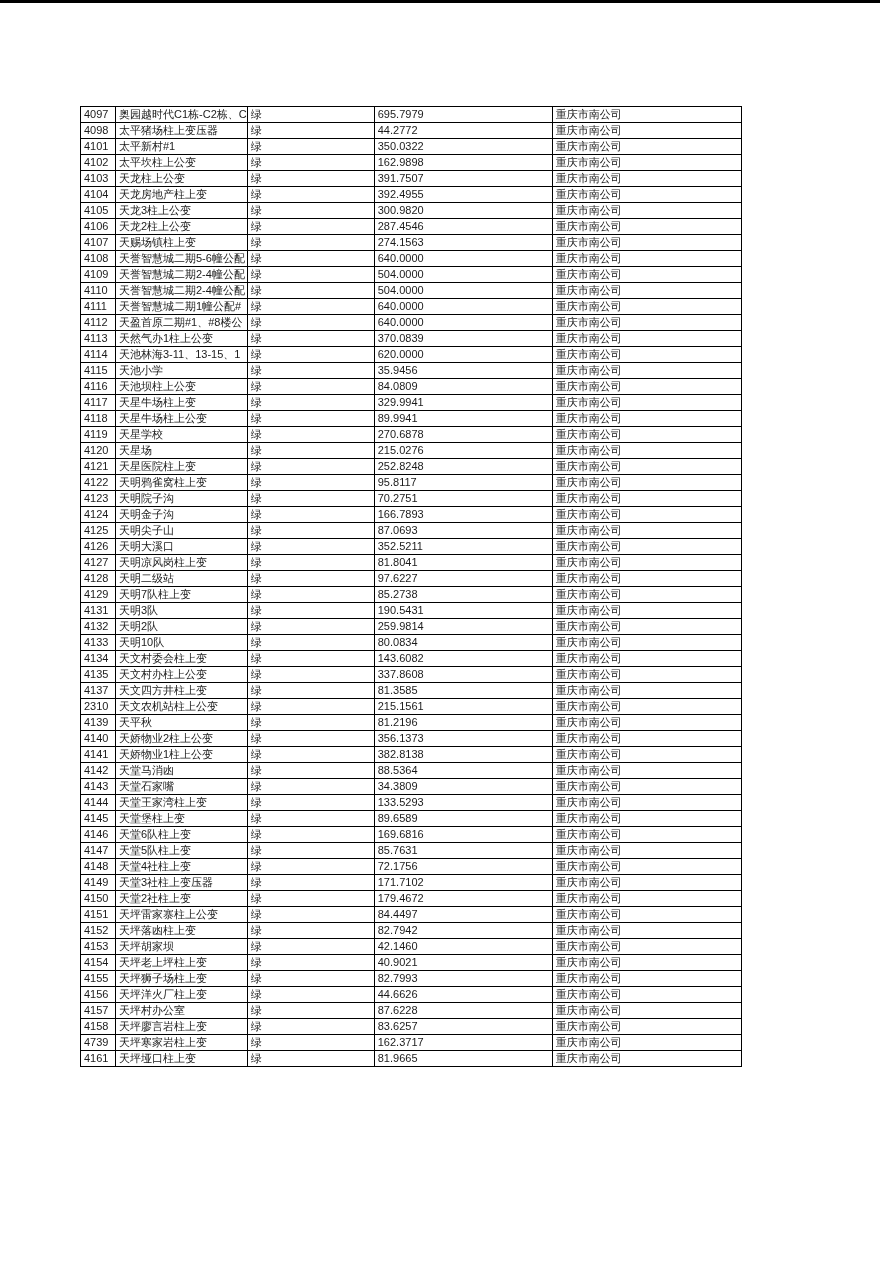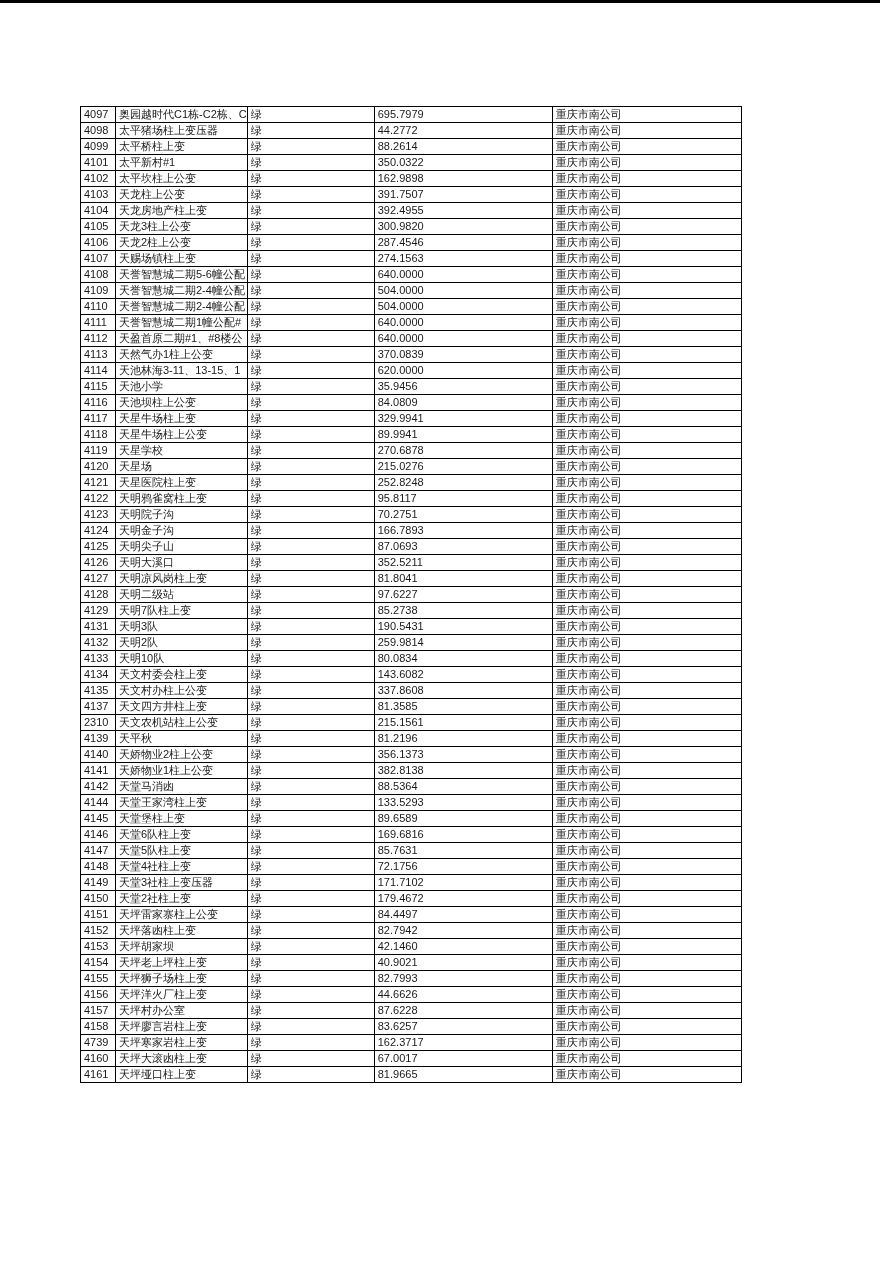--- a/index.html
+++ b/index.html
@@ -72,27 +72,20 @@
           <td class="c-company">重庆市南公司</td>
         </tr>
         <tr>
           <td class="c-id">4098</td>
           <td class="c-name">太平猪场柱上变压器</td>
           <td class="c-status">绿</td>
           <td class="c-value">44.2772</td>
           <td class="c-company">重庆市南公司</td>
         </tr>
         <tr>
-          <td class="c-id">4099</td>
-          <td class="c-name">太平桥柱上变</td>
-          <td class="c-status">绿</td>
-          <td class="c-value">88.2614</td>
-          <td class="c-company">重庆市南公司</td>
-        </tr>
-        <tr>
           <td class="c-id">4101</td>
           <td class="c-name">太平新村#1</td>
           <td class="c-status">绿</td>
           <td class="c-value">350.0322</td>
           <td class="c-company">重庆市南公司</td>
         </tr>
         <tr>
           <td class="c-id">4102</td>
           <td class="c-name">太平坎柱上公变</td>
           <td class="c-status">绿</td>
@@ -359,20 +352,27 @@
           <td class="c-company">重庆市南公司</td>
         </tr>
         <tr>
           <td class="c-id">4142</td>
           <td class="c-name">天堂马消凼</td>
           <td class="c-status">绿</td>
           <td class="c-value">88.5364</td>
           <td class="c-company">重庆市南公司</td>
         </tr>
         <tr>
+          <td class="c-id">4143</td>
+          <td class="c-name">天堂石家嘴</td>
+          <td class="c-status">绿</td>
+          <td class="c-value">34.3809</td>
+          <td class="c-company">重庆市南公司</td>
+        </tr>
+        <tr>
           <td class="c-id">4144</td>
           <td class="c-name">天堂王家湾柱上变</td>
           <td class="c-status">绿</td>
           <td class="c-value">133.5293</td>
           <td class="c-company">重庆市南公司</td>
         </tr>
         <tr>
           <td class="c-id">4145</td>
           <td class="c-name">天堂堡柱上变</td>
           <td class="c-status">绿</td>
@@ -468,27 +468,20 @@
           <td class="c-name">天坪廖言岩柱上变</td>
           <td class="c-status">绿</td>
           <td class="c-value">83.6257</td>
           <td class="c-company">重庆市南公司</td>
         </tr>
         <tr>
           <td class="c-id">4739</td>
           <td class="c-name">天坪寒家岩柱上变</td>
           <td class="c-status">绿</td>
           <td class="c-value">162.3717</td>
-          <td class="c-company">重庆市南公司</td>
-        </tr>
-        <tr>
-          <td class="c-id">4160</td>
-          <td class="c-name">天坪大滚凼柱上变</td>
-          <td class="c-status">绿</td>
-          <td class="c-value">67.0017</td>
           <td class="c-company">重庆市南公司</td>
         </tr>
         <tr>
           <td class="c-id">4161</td>
           <td class="c-name">天坪垭口柱上变</td>
           <td class="c-status">绿</td>
           <td class="c-value">81.9665</td>
           <td class="c-company">重庆市南公司</td>
         </tr>
       </tbody>

